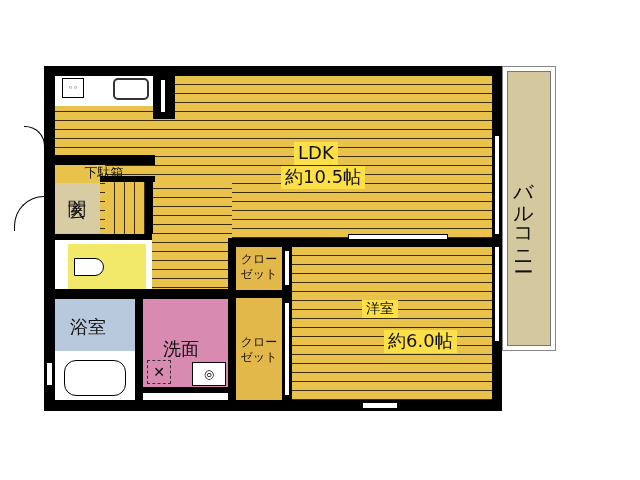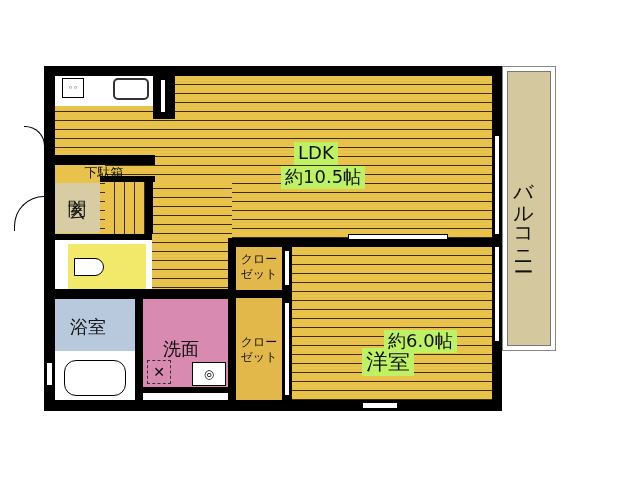--- a/index.html
+++ b/index.html
@@ -2,21 +2,21 @@
 <html><head>
 <meta charset="utf-8">
 <style>
   html,body{margin:0;padding:0;background:#fff;}
   body{width:640px;height:480px;position:relative;overflow:hidden;font-family:"DejaVu Sans",sans-serif;}
   .abs{position:absolute;}
   .wall{position:absolute;background:#000;}
   .floor{position:absolute;background-color:#e8c24a;
     background-image:repeating-linear-gradient(to bottom, transparent 0px, transparent 8px, #3a2e0a 8px, #3a2e0a 9px);}
   .label{position:absolute;color:#111;text-align:center;line-height:1.25;}
-  .bg-lbl{background:#bef264;padding:0 4px;}
+  .bg-lbl{background:#fde047;padding:0 4px;}
   .win{position:absolute;background:#fff;border:1px solid #000;box-sizing:border-box;}
 </style>
 </head>
 <body>
 
 <div class="abs" style="left:502px;top:66px;width:54px;height:285px;background:#fff;border:1px solid #888;box-sizing:border-box;">
   <div class="abs" style="left:4px;top:4px;width:44px;height:275px;background:#d3c89e;border:1px solid #777;box-sizing:border-box;"></div>
 </div>
 <div class="label" style="left:512px;top:170px;width:24px;font-size:20px;writing-mode:vertical-rl;">バルコニー</div>
 
@@ -81,19 +81,19 @@
 <div class="abs" style="left:236px;top:298px;width:46px;height:102px;background:#e3b84a;"></div>
 <div class="label" style="left:236px;top:335px;width:46px;font-size:12px;">
   <div>クロー</div>
   <div>ゼット</div>
 </div>
 <div class="wall" style="left:282px;top:247px;width:10px;height:153px;"></div>
 <div class="win" style="left:284px;top:250px;width:6px;height:36px;"></div>
 <div class="win" style="left:284px;top:302px;width:6px;height:94px;"></div>
 
 <div class="floor" style="left:292px;top:247px;width:200px;height:153px;"></div>
-<div class="label bg-lbl" style="left:362px;top:300px;font-size:22px;margin-top:48px;">洋室</div>
+<div class="label bg-lbl" style="left:362px;top:300px;font-size:14px;">洋室</div>
 <div class="label bg-lbl" style="left:346px;top:330px;font-size:18px;margin-left:38px;">約6.0帖</div>
 
 <div class="win" style="left:494px;top:135px;width:6px;height:100px;"></div>
 <div class="win" style="left:494px;top:246px;width:6px;height:96px;"></div>
 <div class="win" style="left:362px;top:402px;width:36px;height:7px;"></div>
 <div class="win" style="left:46px;top:362px;width:7px;height:24px;"></div>
 
 </body></html>

